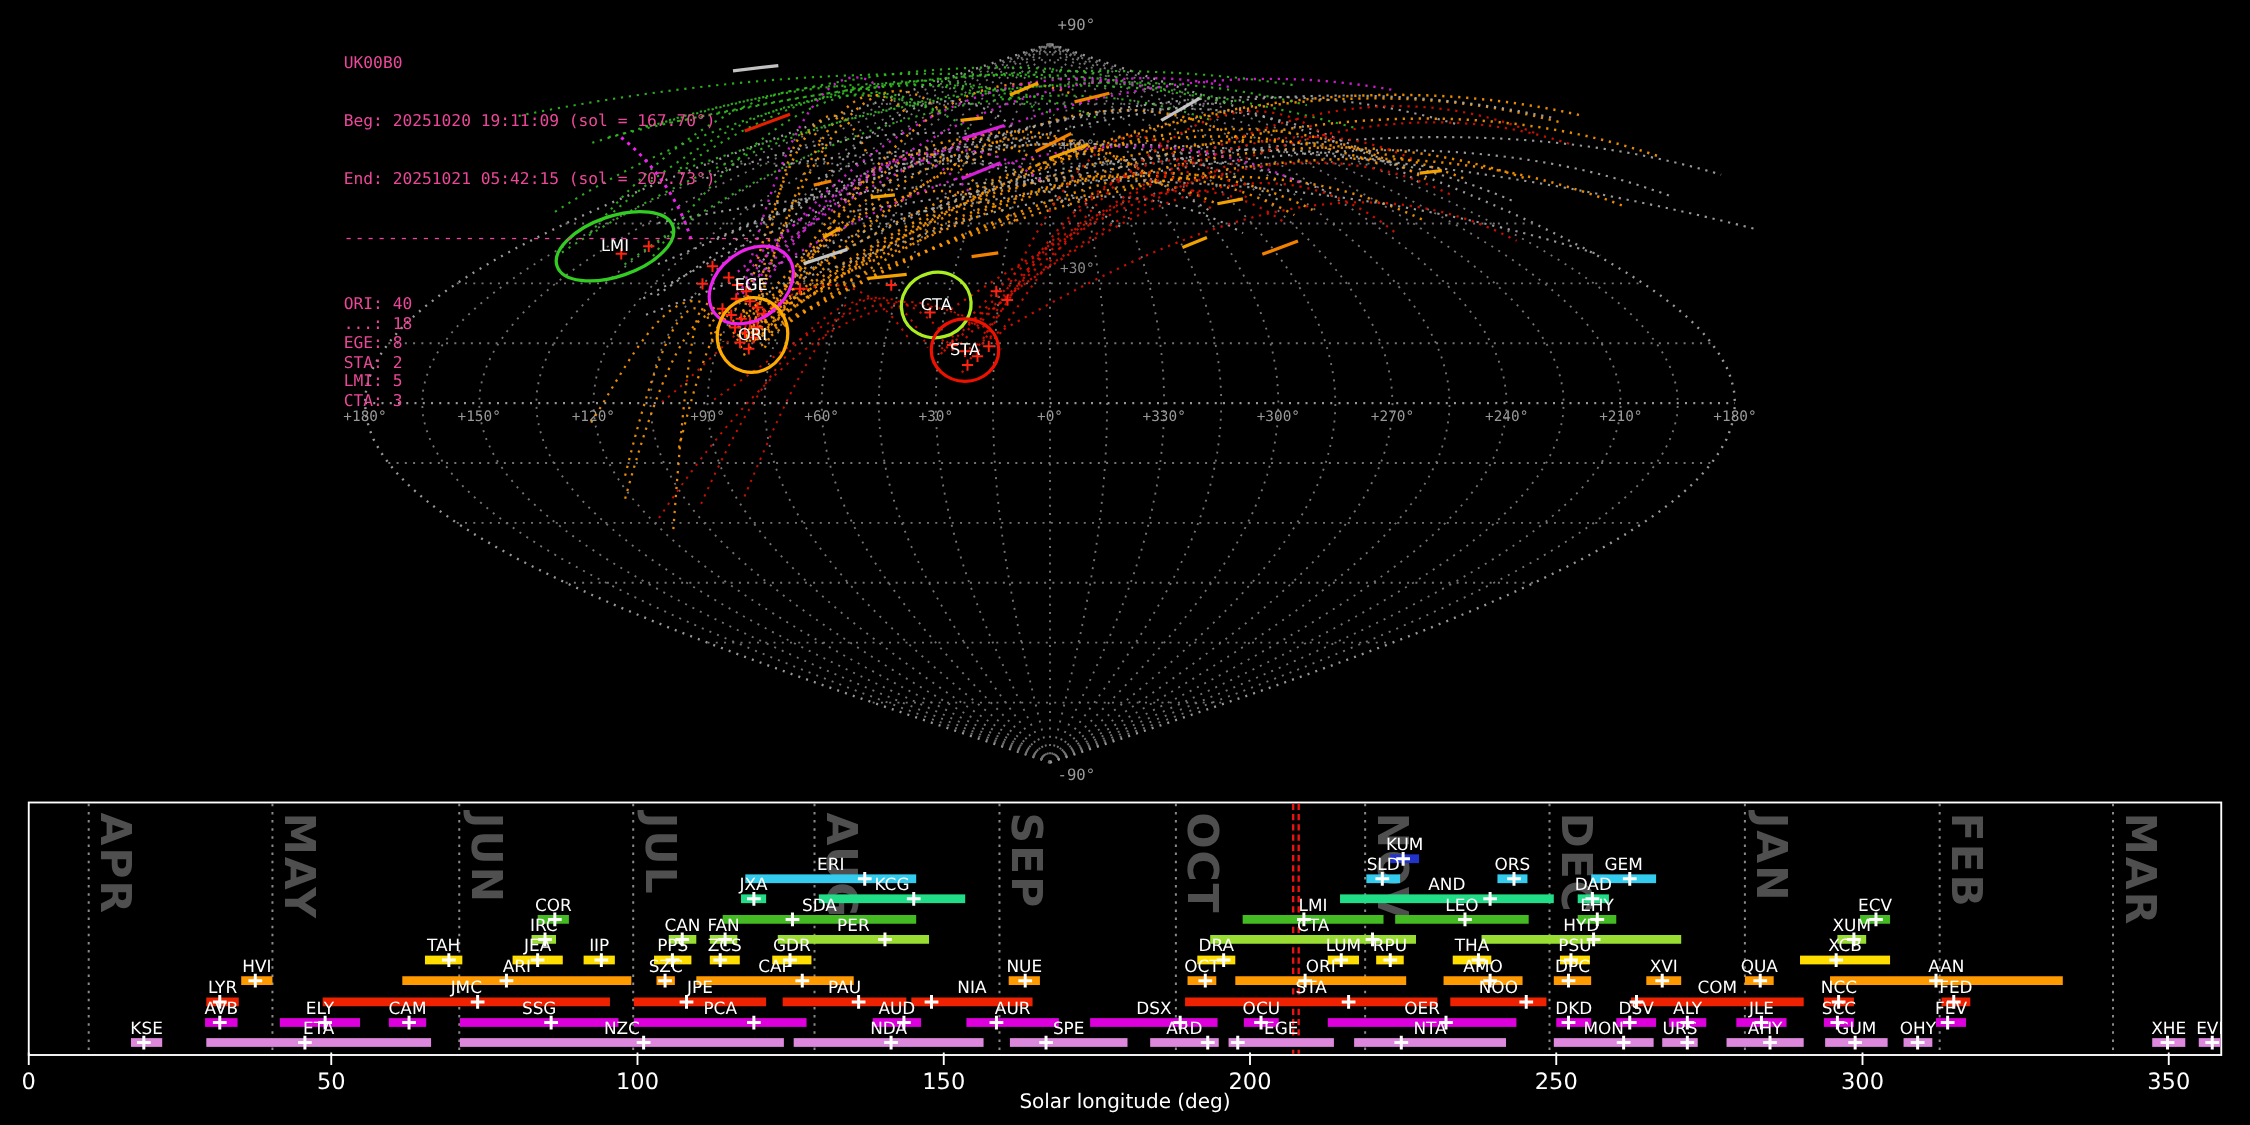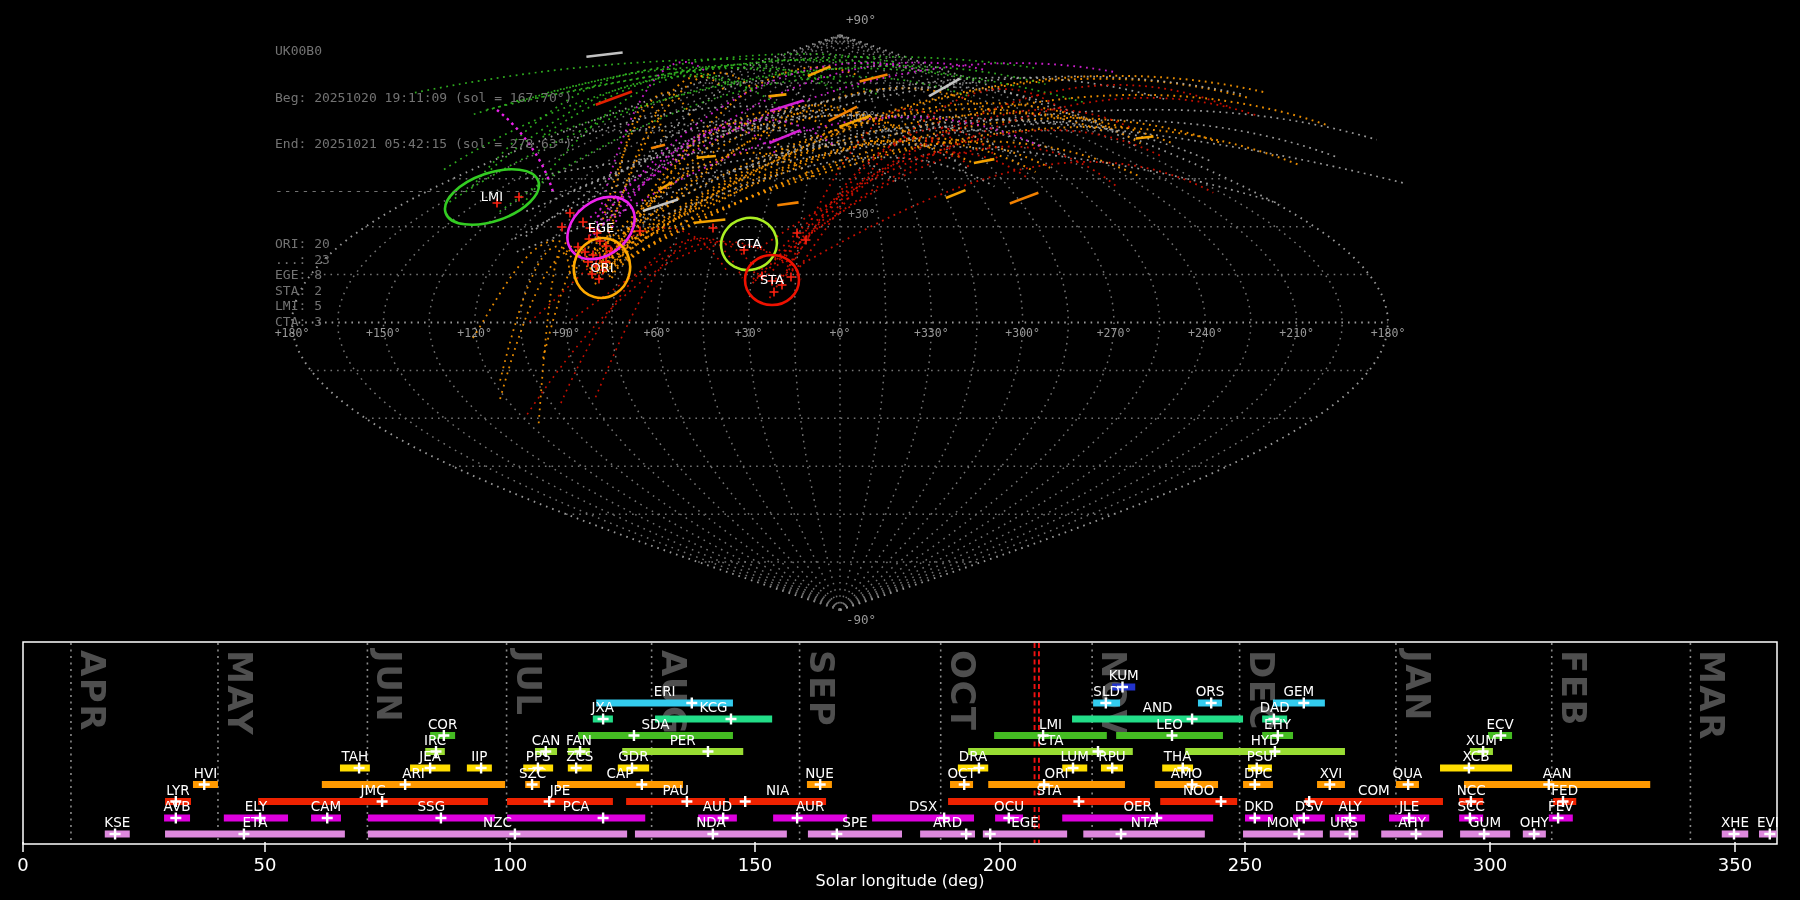--- a/index.html
+++ b/index.html
@@ -1,19 +1,19 @@
 <!DOCTYPE html>
 <html><head>
 <meta charset="utf-8">
 <style>
   html,body{margin:0;padding:0;background:#000;width:1800px;height:900px;overflow:hidden}
   #stage{position:relative;width:1800px;height:900px;background:#000;
          font-family:"DejaVu Sans","Liberation Sans",sans-serif}
   #scene{position:absolute;left:0;top:0}
-  #hdr{position:absolute;left:275px;top:12px;color:#737373;z-index:5;
+  #hdr{position:absolute;left:275px;top:12px;color:#ec4899;z-index:5;
        font:13px/15.5px "DejaVu Sans Mono","Liberation Mono",monospace;white-space:pre}
   #hdr .sep{margin-bottom:7px;letter-spacing:1px}
 </style>
 </head>
 <body>
 
 <div id="stage">
   <svg id="scene" width="1800" height="900" viewBox="0 0 1800 900">
       <g>
         <polyline points="840.0,610.0 811.3,600.4 782.7,590.8 754.3,581.2 726.1,571.6 698.2,562.0 670.7,552.5 643.6,542.9 617.1,533.3 591.2,523.7 566.0,514.1 541.5,504.6 517.9,495.0 495.1,485.4 473.3,475.8 452.5,466.2 432.8,456.6 414.1,447.1 396.7,437.5 380.4,427.9 365.4,418.3 351.7,408.7 339.4,399.2 328.4,389.6 318.8,380.0 310.7,370.4 304.0,360.8 298.7,351.2 295.0,341.7 292.8,332.1 292.0,322.5 292.8,312.9 295.0,303.3 298.7,293.8 304.0,284.2 310.7,274.6 318.8,265.0 328.4,255.4 339.4,245.8 351.7,236.3 365.4,226.7 380.4,217.1 396.7,207.5 414.1,197.9 432.8,188.4 452.5,178.8 473.3,169.2 495.1,159.6 517.9,150.0 541.5,140.4 566.0,130.9 591.2,121.3 617.1,111.7 643.6,102.1 670.7,92.5 698.2,83.0 726.1,73.4 754.3,63.8 782.7,54.2 811.3,44.6 840.0,35.0" fill="none" stroke="#989898" stroke-width="1.9" stroke-dasharray="1.6 5"></polyline>
@@ -714,17 +714,17 @@
           <text x="1490" y="871" text-anchor="middle" fill="#fff" font-size="18">300</text>
           <line x1="1735.0000000000002" y1="842" x2="1735.0000000000002" y2="852" stroke="#fff" stroke-width="1.5"></line>
           <text x="1735.0000000000002" y="871" text-anchor="middle" fill="#fff" font-size="18">350</text>
           <text x="900" y="886" text-anchor="middle" fill="#fff" font-size="16">Solar longitude (deg)</text>
         </g>
       </g>
     </svg>
   <div id="hdr">
     <div>UK00B0</div>
     <div>Beg: 20251020 19:11:09 (sol = 167.70°)</div>
-    <div>End: 20251021 05:42:15 (sol = 278.63°)</div>
+    <div>End: 20251021 05:42:15 (sol = 207.73°)</div>
     <div class="sep">---------------------------------------</div>
-    <div id="counts"><div>ORI: 20</div><div>...: 23</div><div>EGE: 8</div><div>STA: 2</div><div>LMI: 5</div><div>CTA: 3</div></div>
+    <div id="counts"><div>ORI: 40</div><div>...: 18</div><div>EGE: 8</div><div>STA: 2</div><div>LMI: 5</div><div>CTA: 3</div></div>
   </div>
 </div>
 
 </body></html>

